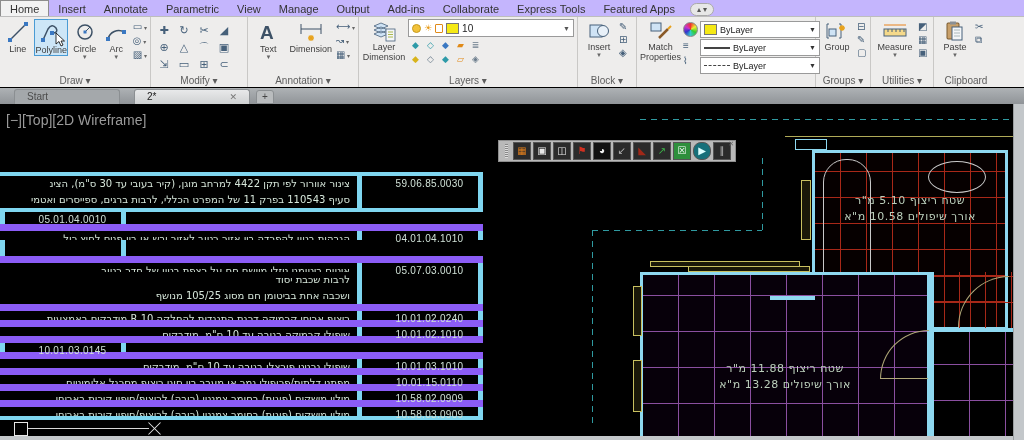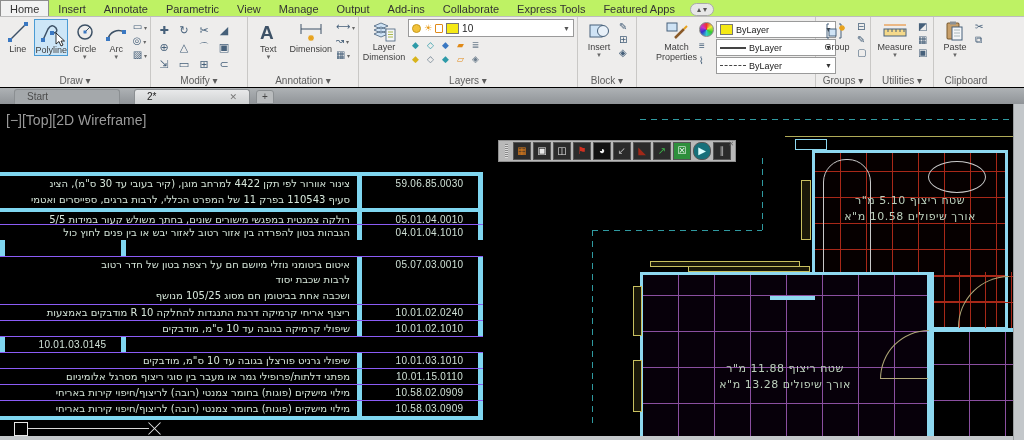--- a/index.html
+++ b/index.html
@@ -1,20 +1,20 @@
 <!DOCTYPE html>
 <html><head>
 <meta charset="utf-8">
 <style>
   html,body{margin:0;padding:0;}
   #app{position:relative;width:1024px;height:440px;background:#000;overflow:hidden;
        font-family:"Liberation Sans","DejaVu Sans",sans-serif;font-size:11px;color:#333;}
 
   
-  #tabrow{position:absolute;left:0;top:0;width:1024px;height:16px;background:#bef264;
+  #tabrow{position:absolute;left:0;top:0;width:1024px;height:16px;background:#c4b5fd;
           display:flex;align-items:flex-end;border-bottom:1px solid #bdbdbd;}
   .rtab{padding:2px 9px 1px 9px;font-size:11px;color:#333;cursor:default;white-space:nowrap;}
   .rtab.active{background:#f2f2f2;border:1px solid #8d8d8d;border-bottom:none;}
   #rib-min{margin-left:6px;display:flex;align-items:center;gap:2px;background:#e7e7e7;
            border:1px solid #aaa;border-radius:7px;padding:0 6px;height:11px;font-size:8px;color:#555;}
 
   
   #ribbon{position:absolute;left:0;top:17px;width:1024px;height:70px;background:#eeedec;display:flex;}
   .panel{display:flex;flex-direction:column;border-right:1px solid #c9c8c6;height:70px;}
   .ptools{flex:1;display:flex;align-items:flex-start;padding:2px 3px 0 3px;gap:2px;}
@@ -60,21 +60,21 @@
   .ftab .close{color:#777;font-size:9px;margin-left:18px;}
   #newtab{width:16px;height:12px;margin-left:6px;background:#b9bcbe;border:1px solid #8b8f92;
           border-radius:3px 3px 0 0;text-align:center;line-height:11px;font-size:10px;color:#444;}
 
   
   #canvas{position:absolute;left:0;top:104px;width:1013px;height:332px;background:#000;overflow:hidden;}
   #vplabel{position:absolute;left:6px;top:8px;color:#9a9a9a;font-size:14px;}
   
   #boq{position:absolute;left:0px;top:68px;width:483px;border-top:4px solid #7fd6f0;border-bottom:4px solid #7fd6f0;}
   .trow{display:flex;height:16px;box-sizing:border-box;}
-  .trow.sep-thin{border-top:1px solid #8b5cf6;}
+  .trow.sep-thin{border-top:7px solid #8b5cf6;}
   .trow.sep-cyan{border-top:4px solid #7fd6f0;}
   .tdesc{flex:1;color:#d6e6da;font-size:10px;line-height:15px;text-align:right;padding-right:7px;
          overflow:hidden;white-space:nowrap;font-family:"DejaVu Sans",sans-serif;}
   .tcode{width:97px;box-sizing:content-box;border-left:5px solid #7fd6f0;border-right:5px solid #7fd6f0;
          color:#cfe0d6;font-size:10px;line-height:15px;text-align:center;letter-spacing:.3px;padding-left:19px;}
   
   #minibar{position:absolute;left:498px;top:36px;height:20px;background:#b9b9b9;border:1px solid #8e8e8e;
            display:flex;align-items:center;padding:0 4px 0 6px;gap:2px;}
   #minibar .grip{width:3px;height:14px;margin-right:3px;
                  background:repeating-linear-gradient(#888 0 1px,#ddd 1px 2px);}
@@ -315,21 +315,21 @@
         <span class="sic">✎</span>
             <span class="sic">⊞</span>
             <span class="sic">◈</span>
           </div>
       </div>
       <div class="ptitle"><span>Block</span> ▾</div>
     </div>
 
     <div class="panel" style="width:178px;">
       <div class="ptools">
-        <div class="bigbtn" style="width:46px;margin-left:16px;">
+        <div class="bigbtn" style="width:46px;">
           <span>
             <svg width="24" height="22" viewBox="0 0 24 22">
                 <rect x="2" y="3" width="10" height="8" fill="#cfe3f5" stroke="#46607a"></rect>
                 <path d="M10 18 L19 9" stroke="#8a5a28" stroke-width="2.5"></path>
                 <path d="M19 9 l3-3" stroke="#e8a21c" stroke-width="2"></path>
               </svg>
           </span>
           <span class="blabel">Match Properties</span>
         </div>
         <div class="smallcol" style="padding-top:3px;gap:3px;">
@@ -501,21 +501,20 @@
 
       <div class="trow">
           <div class="tdesc" dir="rtl">צינור אוורור לפי תקן 4422 למרחב מוגן, (קיר בעובי עד 30 ס"מ), הצינ</div>
           <div class="tcode">59.06.85.0030</div>
         </div>
           <div class="trow">
           <div class="tdesc" dir="rtl">סעיף 110543 בפרק 11 של המפרט הכללי, לרבות ברגים, ספייסרים ואטמי</div>
           <div class="tcode"></div>
         </div>
           <div class="trow sep-cyan">
-          <div class="tdesc" dir="rtl">רולקה צמנטית במפגשי מישורים שונים, בחתך משולש קעור במידות 5/5</div>
           <div class="tcode">05.01.04.0010</div>
         </div>
           <div class="trow sep-thin">
           <div class="tdesc" dir="rtl">הגבהות בטון להפרדה בין אזור רטוב לאזור יבש או בין פנים לחוץ כול</div>
           <div class="tcode">04.01.04.1010</div>
         </div>
           <div class="trow">
           <div class="tcode"></div>
         </div>
           <div class="trow sep-thin">

